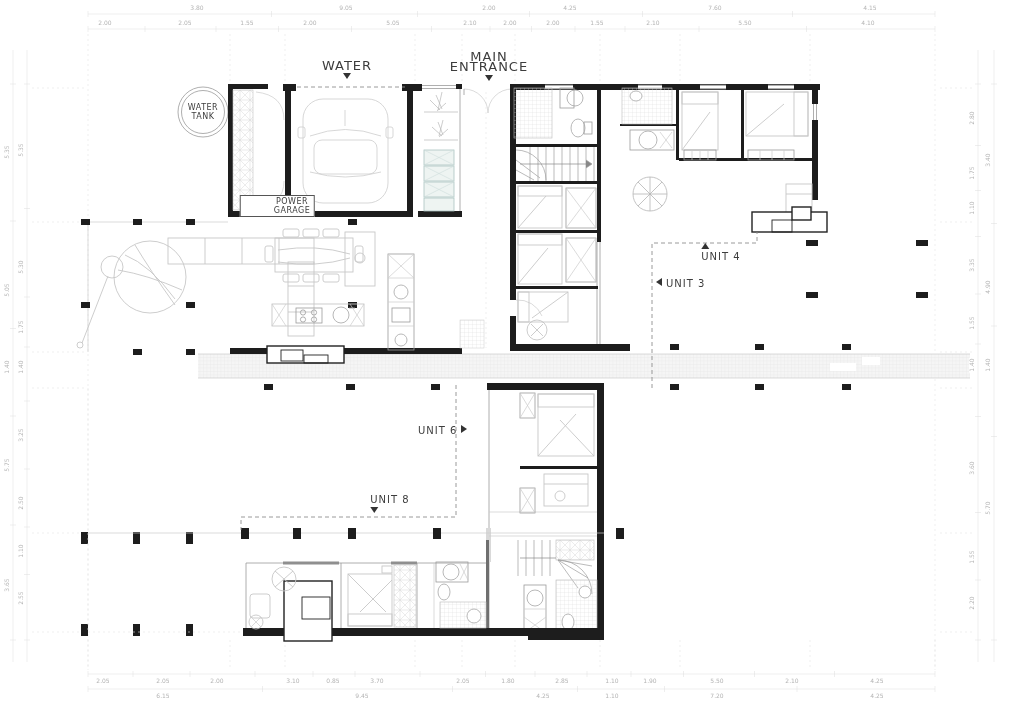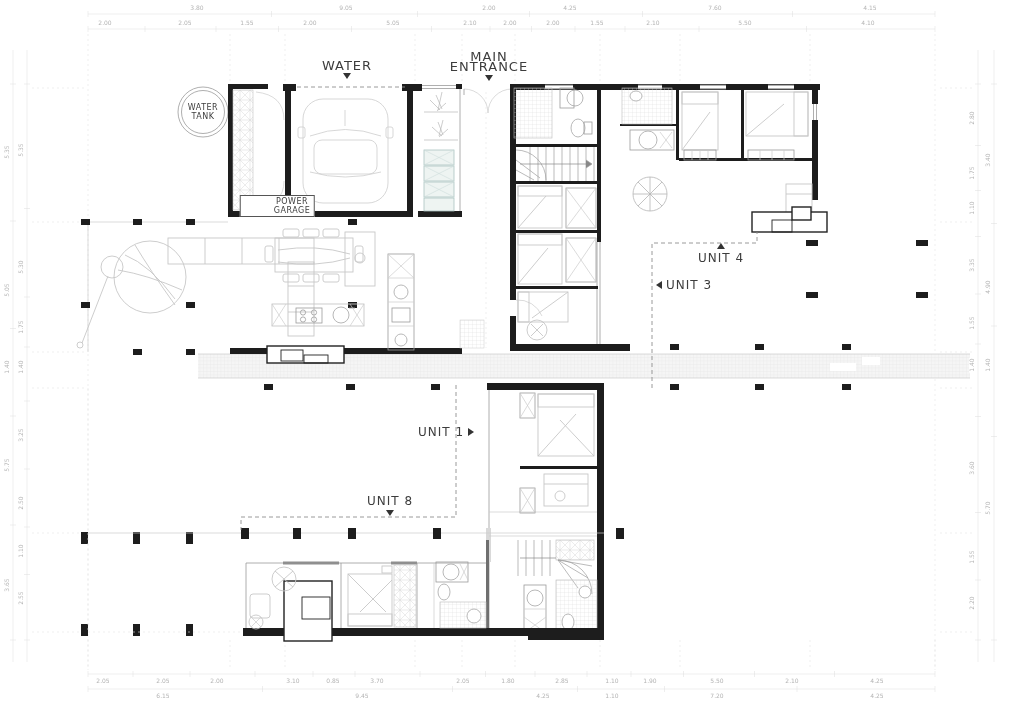--- a/index.html
+++ b/index.html
@@ -4,22 +4,22 @@
 <style>
   html,body{margin:0;padding:0;background:#fff;}
   .stage{position:relative;width:1024px;height:719px;background:#fff;overflow:hidden;
          font-family:"DejaVu Sans",sans-serif;}
   svg{position:absolute;left:0;top:0;}
   
   .lbl{position:absolute;color:#3d3d3d;font-size:13px;letter-spacing:1px;line-height:10px;
        white-space:nowrap;transform:translate(-50%,-50%);text-align:center;}
   .lbl.small{font-size:8px;letter-spacing:.5px;line-height:9px;}
   .boxed{border:1px solid #555;background:#fff;padding:1px 3px;}
-  .unitlbl{position:absolute;display:flex;align-items:center;gap:4px;color:#3d3d3d;
-           font-size:12px;letter-spacing:1px;white-space:nowrap;}
+  .unitlbl{position:absolute;display:flex;gap:4px;color:#3d3d3d;
+           font-size:10px;letter-spacing:1px;white-space:nowrap;}
   .unitlbl.col{flex-direction:column;gap:2px;transform:translate(-50%,0);}
   
   .tri{width:0;height:0;border-style:solid;display:inline-block;}
   .tri-d{border-width:6px 4.5px 0 4.5px;border-color:#333 transparent transparent transparent;}
   .tri-u{border-width:0 4.5px 6px 4.5px;border-color:transparent transparent #333 transparent;}
   .tri-r{border-width:4.5px 0 4.5px 6px;border-color:transparent transparent transparent #333;}
   .tri-l{border-width:4.5px 6px 4.5px 0;border-color:transparent #333 transparent transparent;}
   
   .dim{position:absolute;font-size:6px;color:#b4b4b4;letter-spacing:0;line-height:6px;
        transform:translate(-50%,-50%);background:#fff;padding:0 1px;white-space:nowrap;}
@@ -549,21 +549,21 @@
   <div>ENTRANCE</div>
 </div>
 <div class="tri tri-d" style="position:absolute;left:485px;top:75px;"></div>
 
 <div class="lbl small boxed" style="left:277px;top:206px;padding-left:33px;">
   <div>POWER</div>
   <div>GARAGE</div>
 </div>
 
 <div class="unitlbl" style="left:418px;top:425px;">
-  <span>UNIT 1</span>
+  <span>UNIT 6</span>
   <span class="tri tri-r"></span>
 </div>
 
 <div class="unitlbl col" style="left:390px;top:494px;">
   <span>UNIT 8</span>
   <span class="tri tri-d"></span>
 </div>
 
 <div class="unitlbl" style="left:656px;top:278px;">
   <span class="tri tri-l"></span>

